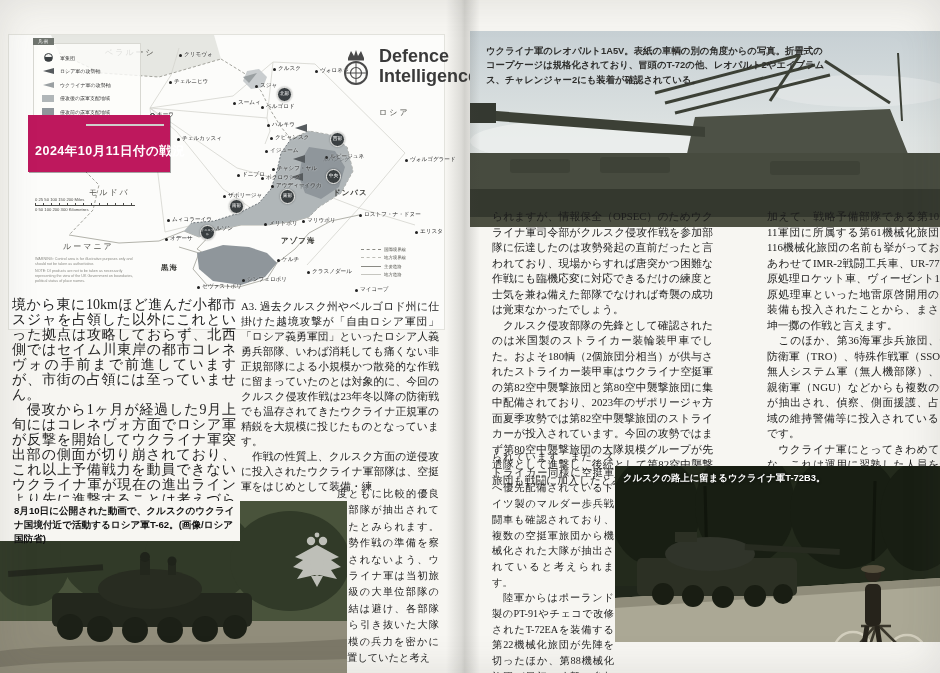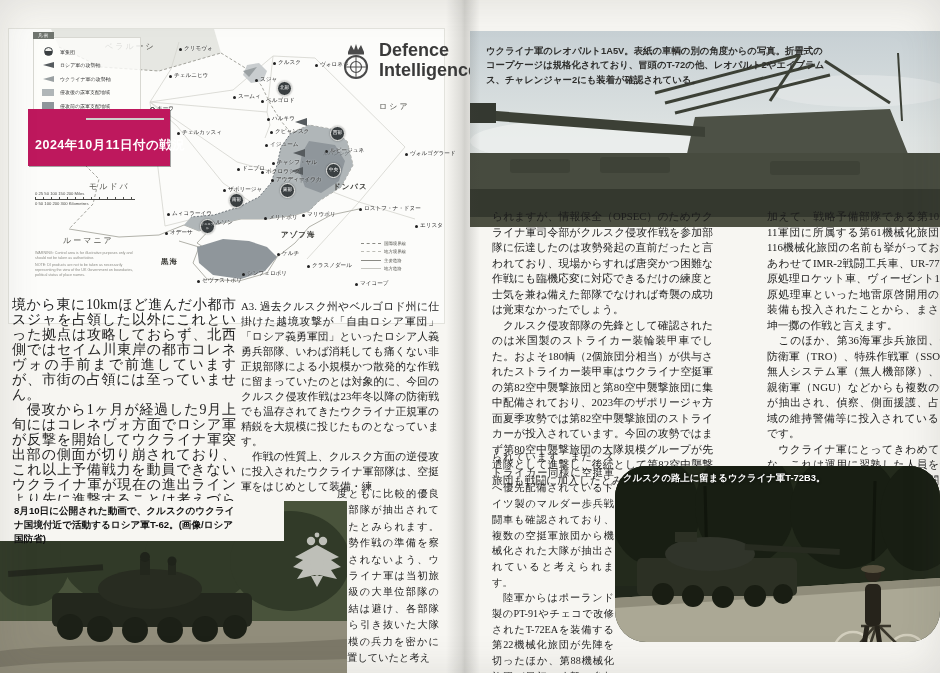--- a/index.html
+++ b/index.html
@@ -10,21 +10,21 @@
     font-family:"Liberation Serif","DejaVu Serif",serif;
     color:#1c1c1c;
   }
   .sans { font-family:"Liberation Sans","DejaVu Sans",sans-serif; }
 
   
   .gutter { position:absolute; left:446px; top:0; width:34px; height:673px;
     background:linear-gradient(90deg, rgba(0,0,0,0) 0%, rgba(60,60,55,.14) 45%, rgba(60,60,55,.20) 55%, rgba(0,0,0,0) 100%); }
 
   
-  .map { position:absolute; left:8px; top:28px; width:437px; height:296px;
+  .map { position:absolute; left:8px; top:34px; width:437px; height:296px;
     background:#fcfcfa; border:1px solid #e3e3dd; }
   .map svg.base { position:absolute; left:0; top:0; }
   .city { position:absolute; transform:translate(0,-3px); white-space:nowrap; }
   .city .dot { display:inline-block; width:3px; height:3px; background:#222; border-radius:50%; vertical-align:middle; }
   .city .ring { display:inline-block; width:5px; height:5px; border:1.2px solid #222; border-radius:50%; vertical-align:middle; background:#fff; }
   .city .lbl { font-family:"Liberation Sans","DejaVu Sans",sans-serif; font-size:5.6px; color:#2a2a2a; margin-left:2px; vertical-align:middle; text-shadow:0 0 2px #fcfcfa; }
   .map-label { position:absolute; font-family:"Liberation Sans","DejaVu Sans",sans-serif; color:#4a4a46; white-space:nowrap; }
   .map-label.region { font-size:8px; letter-spacing:2px; color:#55554f; }
   .map-label.sea { font-size:7.5px; font-weight:bold; color:#3c3c38; letter-spacing:1px; }
   .map-label.area { font-size:5.2px; color:#63686b; text-shadow:0 0 2px #b0b6b8; }
@@ -82,31 +82,31 @@
   .a-body { font-size:10.8px; line-height:15px; }
   .qa-narrow { position:absolute; left:337px; top:486px; width:102px; font-size:10.2px; line-height:16.4px; }
 
   .rcol1 { position:absolute; left:492px; top:209px; width:221px; font-size:10.8px; line-height:15.5px; }
   .rcol1-narrow { position:absolute; left:492px; top:449px; width:122px; font-size:10.2px; line-height:15.7px; }
   .rcol2 { position:absolute; left:767px; top:209px; width:195px; font-size:10.8px; line-height:15.5px; }
 
   
   .photo { position:absolute; overflow:hidden;margin-top:21px; }
   .photo-t62 { left:0; top:480px; width:347px; height:193px; background:#3f4836; }
-  .t62-caption-box { position:absolute; left:0; top:0; width:284px; height:40px; background:#f7f6f2; }
+  .t62-caption-box { position:absolute; left:0; top:0; width:240px; height:40px; background:#f7f6f2; }
   .t62-caption { position:absolute; left:14px; top:3px; width:222px;
     font-family:"Liberation Sans","DejaVu Sans",sans-serif; font-weight:bold; font-size:9.6px; line-height:1.45; color:#111; }
   .mod-emblem { position:absolute; right:4px; top:30px; opacity:.85; }
 
   .photo-leopard { left:470px; top:10px; width:470px; height:196px;
     background:linear-gradient(180deg,#c7d0d4 0%,#dfe4e3 55%,#e9eae6 100%); }
   .leo-caption { position:absolute; left:16px; top:13px; width:346px;
     font-family:"Liberation Sans","DejaVu Sans",sans-serif; font-weight:bold; font-size:9.4px; line-height:1.52; color:#2e2e2c; }
 
-  .photo-t72 { left:615px; top:445px; width:325px; height:176px; background:#20261b;border-radius:31px; }
+  .photo-t72 { left:615px; top:445px; width:325px; height:176px; background:#20261b; }
   .t72-caption { position:absolute; left:8px; top:6px; color:#fff;
     font-family:"Liberation Sans","DejaVu Sans",sans-serif; font-weight:bold; font-size:9.4px; text-shadow:0 0 3px rgba(0,0,0,.8); white-space:nowrap; }
 
   
   .spread::after { content:""; position:absolute; inset:0; pointer-events:none;
     box-shadow:inset 0 0 40px rgba(80,78,70,.14); }
 </style>
 </head>
 <body>
 

